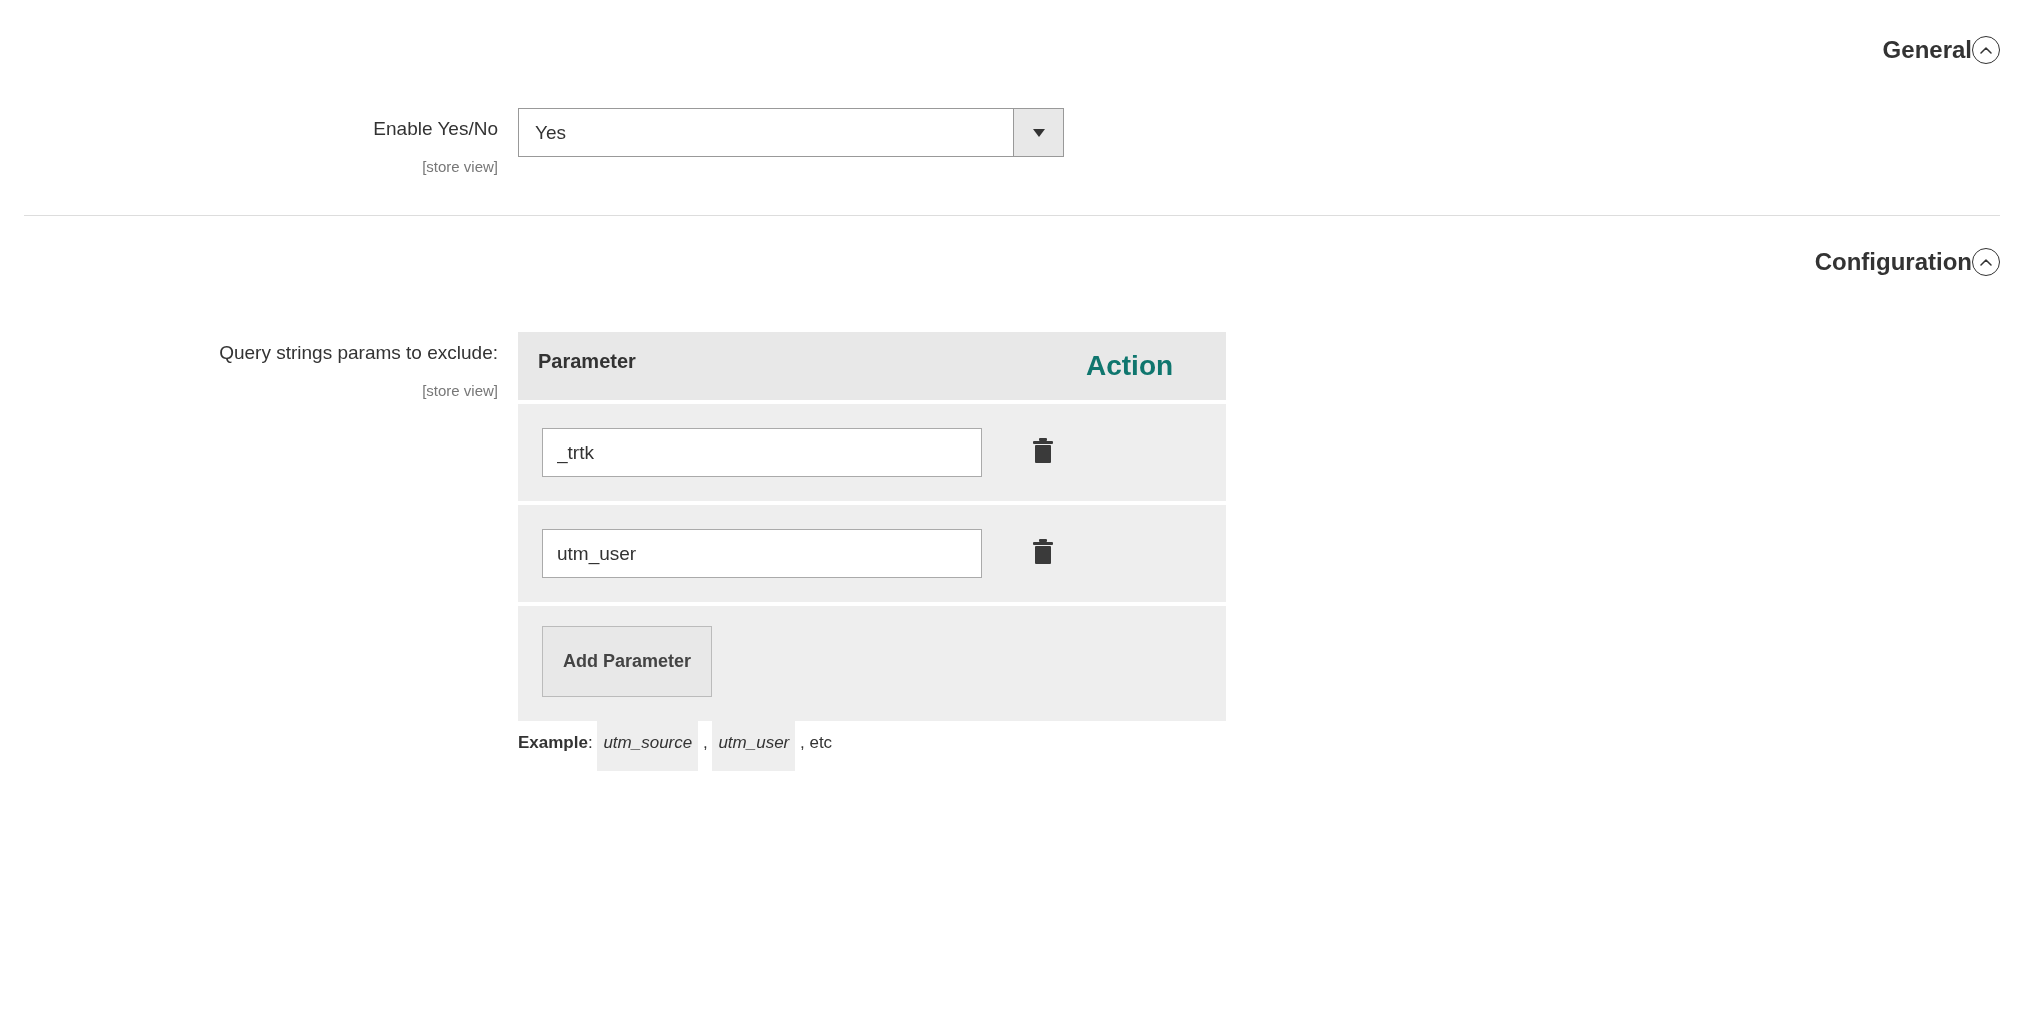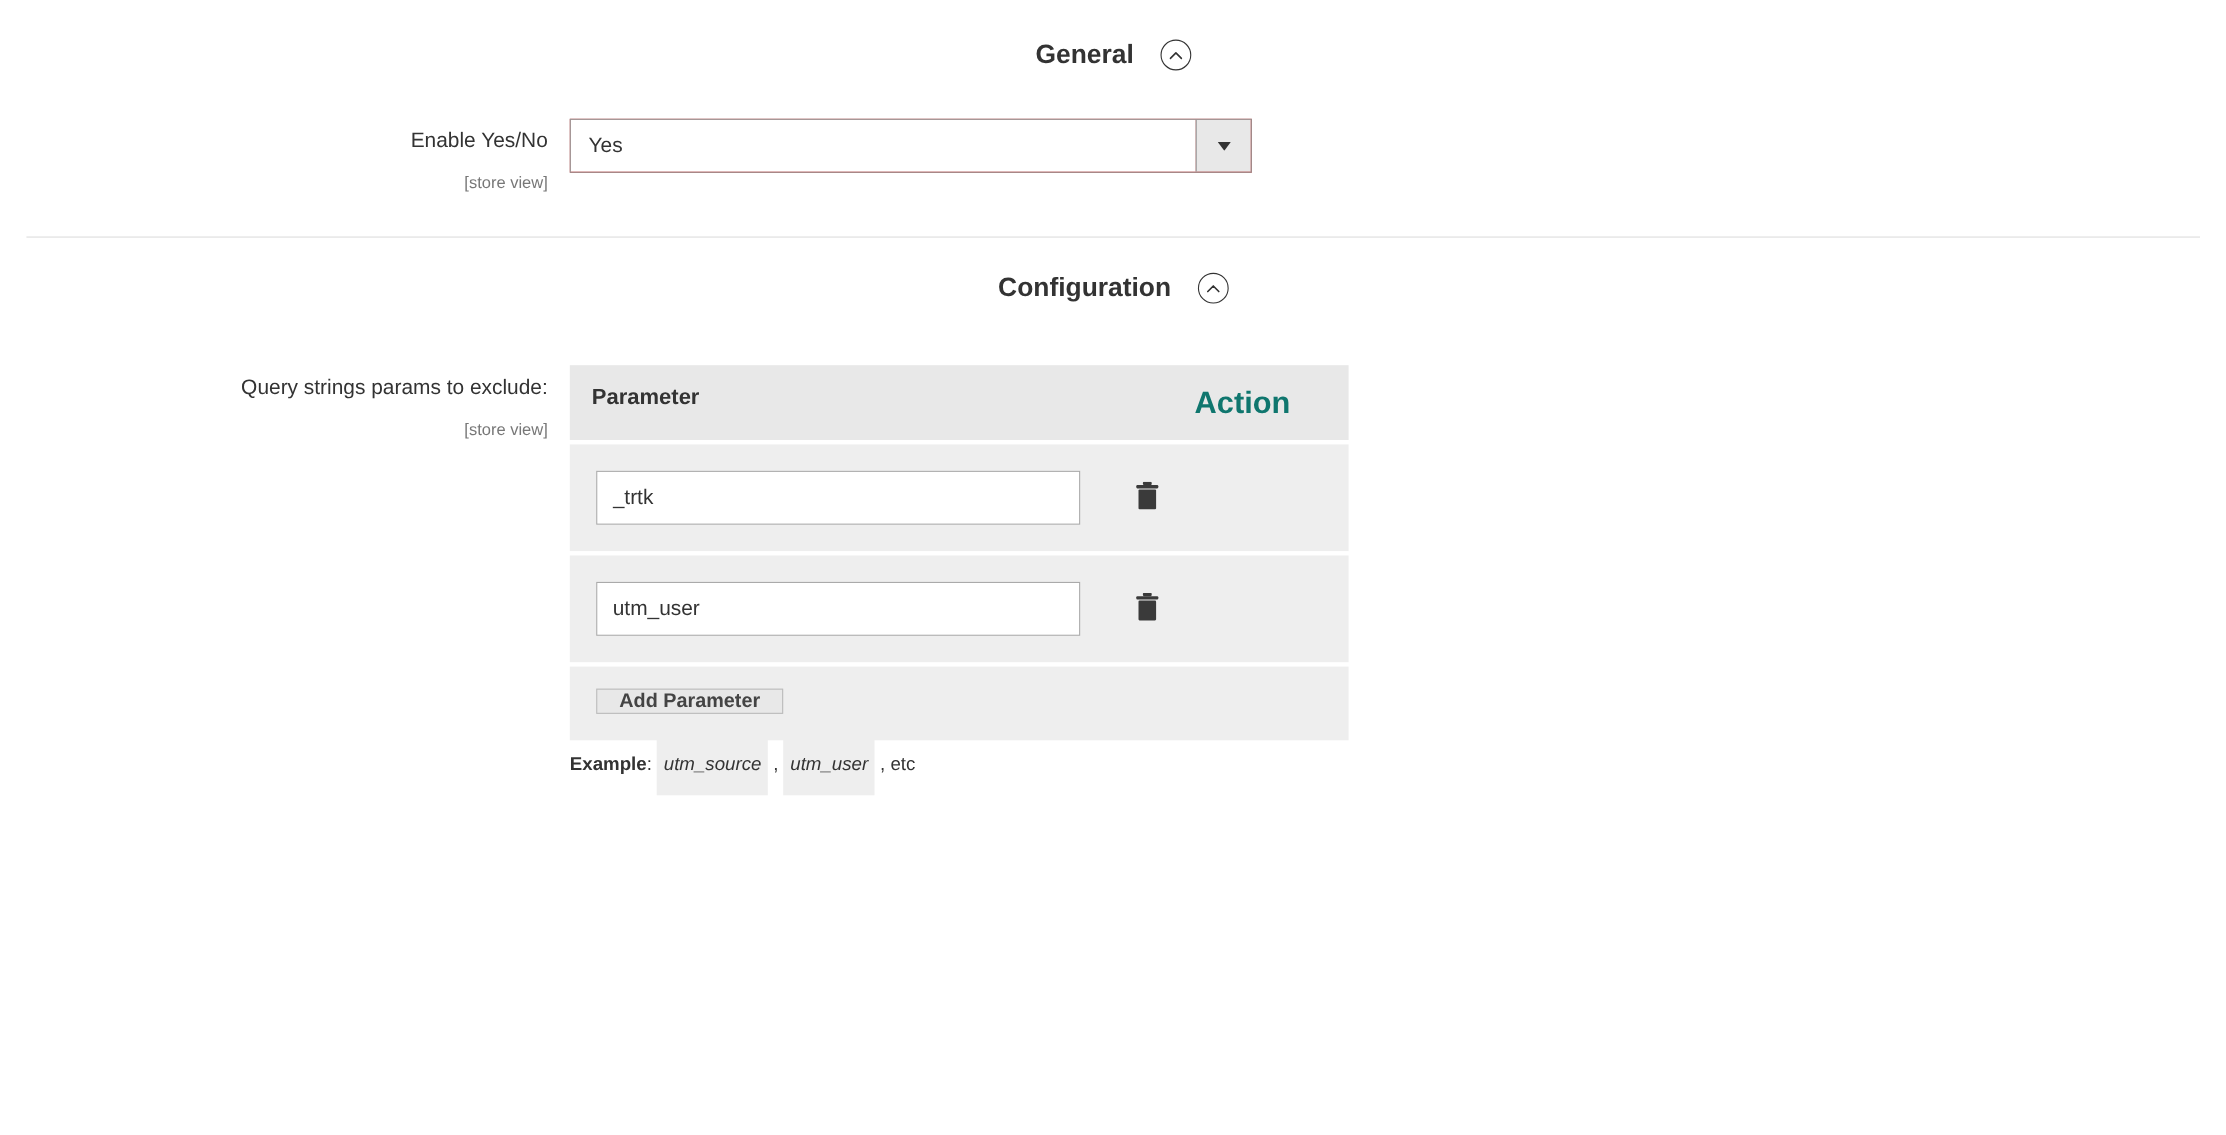--- a/index.html
+++ b/index.html
@@ -11,24 +11,23 @@
       font-family: -apple-system, BlinkMacSystemFont, 'Segoe UI', Helvetica, Arial, sans-serif;
       background: #ffffff;
       padding: 20px 24px;
       color: #333;
     }
     .section {
       margin-bottom: 0;
     }
     .section-header {
       display: flex;
-      justify-content: center;
+      justify-content: flex-end;
       align-items: center;
       padding: 16px 0 28px 0;
-      gap: 24px;
     }
     .section-title {
       font-size: 24px;
       font-weight: 700;
       color: #333;
     }
     .collapse-toggle {
       width: 28px;
       height: 28px;
       border: 1.5px solid #333;
@@ -71,25 +70,25 @@
       font-size: 15px;
       color: #777;
       display: block;
       margin-top: 18px;
     }
     .field-input-col {
       flex: 0 0 626px;
     }
     .select-wrapper {
       position: relative;
-      width: 620px;
+      width: 546px;
       height: 49px;
       border: 1px solid #999;
       display: flex;
-      background: #b91c1c;
+      background: #737373;
     }
     .select-value {
       flex: 1;
       padding: 0 16px;
       font-size: 19px;
       color: #333;
       display: flex;
       align-items: center;
       background: #fff;
     }
@@ -163,21 +162,21 @@
     }
     .trash-btn svg {
       width: 22px;
       height: 26px;
     }
     .param-footer {
       background: #eeeeee;
       padding: 20px 24px 24px 24px;
     }
     .add-param-btn {
-      padding: 0 20px;
+      padding: 24px 20px;
       background: #e8e8e8;
       border: 1px solid #bbb;
       font-size: 18px;
       font-weight: 700;
       color: #444;
       cursor: pointer;
     }
     .example-text {
       margin-top: 12px;
       font-size: 17px;

